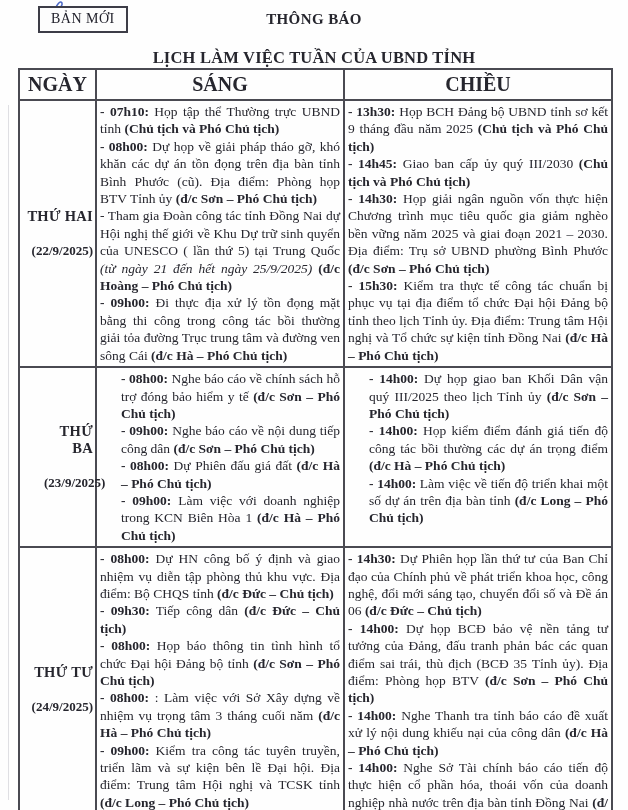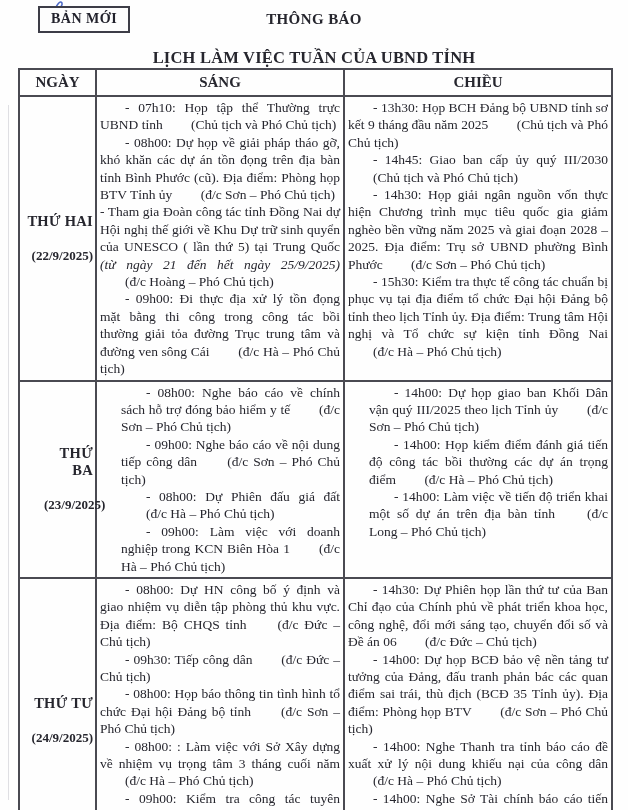--- a/index.html
+++ b/index.html
@@ -25,21 +25,21 @@
   .pen-mark {
     position: absolute;
     left: 50px; top: 0;
     width: 34px; height: 14px;
   }
   .badge {
     position: absolute;
     left: 38px; top: 6px;
     border: 2px solid #3d3d47;
     padding: 3px 11px 4px 11px;
-    font-weight: bold;
+    font-weight: normal;
     font-size: 14px;
     letter-spacing: 0.5px;
     color: #22222c;
     background: #fdfdfd;
   }
   .title-block {
     position: absolute;
     top: 11px; left: 0;
     width: 100%;
     text-align: center;
@@ -53,21 +53,21 @@
     position: absolute;
     left: 18px; top: 68px;
     width: 593px;
     border-collapse: collapse;
     table-layout: fixed;
   }
   .schedule th, .schedule td {
     border: 2px solid #4a4a52;
   }
   .schedule th {
-    font-size: 15px;
+    font-size: 20px;
     font-weight: bold;
     padding: 3px 2px;
     height: 27px;
     text-align: center;
     color: #26262e;
   }
   col.c-day { width: 77px; }
   col.c-morning { width: 248px; }
   col.c-afternoon { width: 268px; }
   td.day-cell {
@@ -80,21 +80,21 @@
   .day-date { font-size: 13px; margin-top: 18px; }
   td.sched-cell {
     vertical-align: top;
     padding: 2px 3px;
     font-size: 13.5px;
     line-height: 17.4px;
     text-align: justify;
     overflow: hidden;
   }
   td.sched-cell p.item { margin: 0; }
-  .b { font-weight: normal; margin-left: 25px; }
+  .b { font-weight: bold; }
   .i { font-style: italic; }
   tbody tr:nth-child(1) td { height: 264px; }
   tbody tr:nth-child(2) td { height: 158px; padding-left: 24px; }
   tbody tr:nth-child(3) td { height: 281px; }
 </style>
 </head>
 <body>
 
 <div class="page">
 
@@ -134,21 +134,21 @@
     </td>
     <td class="sched-cell">
             <p class="item"><span class="b">- 07h10:</span><span> Họp tập thể Thường trực UBND tỉnh </span><span class="b">(Chủ tịch và Phó Chủ tịch)</span></p>
             <p class="item"><span class="b">- 08h00:</span><span> Dự họp về giải pháp tháo gỡ, khó khăn các dự án tồn đọng trên địa bàn tỉnh Bình Phước (cũ). Địa điểm: Phòng họp BTV Tỉnh ủy </span><span class="b">(đ/c Sơn – Phó Chủ tịch)</span></p>
             <p class="item"><span>- Tham gia Đoàn công tác tỉnh Đồng Nai dự Hội nghị thế giới về Khu Dự trữ sinh quyển của UNESCO ( lần thứ 5) tại Trung Quốc </span><span class="i">(từ ngày 21 đến hết ngày 25/9/2025)</span><span> </span><span class="b">(đ/c Hoàng – Phó Chủ tịch)</span></p>
             <p class="item"><span class="b">- 09h00:</span><span> Đi thực địa xử lý tồn đọng mặt bằng thi công trong công tác bồi thường giải tỏa đường Trục trung tâm và đường ven sông Cái </span><span class="b">(đ/c Hà – Phó Chủ tịch)</span></p>
           </td>
     <td class="sched-cell">
             <p class="item"><span class="b">- 13h30:</span><span> Họp BCH Đảng bộ UBND tỉnh sơ kết 9 tháng đầu năm 2025 </span><span class="b">(Chủ tịch và Phó Chủ tịch)</span></p>
             <p class="item"><span class="b">- 14h45:</span><span> Giao ban cấp ủy quý III/2030 </span><span class="b">(Chủ tịch và Phó Chủ tịch)</span></p>
-            <p class="item"><span class="b">- 14h30:</span><span> Họp giải ngân nguồn vốn thực hiện Chương trình mục tiêu quốc gia giảm nghèo bền vững năm 2025 và giai đoạn 2028 – 2025. Địa điểm: Trụ sở UBND phường Bình Phước  </span><span class="b">(đ/c Sơn – Phó Chủ tịch)</span></p>
+            <p class="item"><span class="b">- 14h30:</span><span> Họp giải ngân nguồn vốn thực hiện Chương trình mục tiêu quốc gia giảm nghèo bền vững năm 2025 và giai đoạn 2021 – 2030. Địa điểm: Trụ sở UBND phường Bình Phước  </span><span class="b">(đ/c Sơn – Phó Chủ tịch)</span></p>
             <p class="item"><span class="b">- 15h30:</span><span> Kiểm tra thực tế công tác chuẩn bị phục vụ tại địa điểm tổ chức Đại hội Đảng bộ tỉnh theo lịch Tỉnh ủy. Địa điểm: Trung tâm Hội nghị và Tổ chức sự kiện tỉnh Đồng Nai </span><span class="b">(đ/c Hà – Phó Chủ tịch)</span></p>
           </td>
   </tr>
 
   <tr>
     <td class="day-cell">
       <div class="day-name">THỨ BA</div>
       <div class="day-date">(23/9/2025)</div>
     </td>
     <td class="sched-cell">

